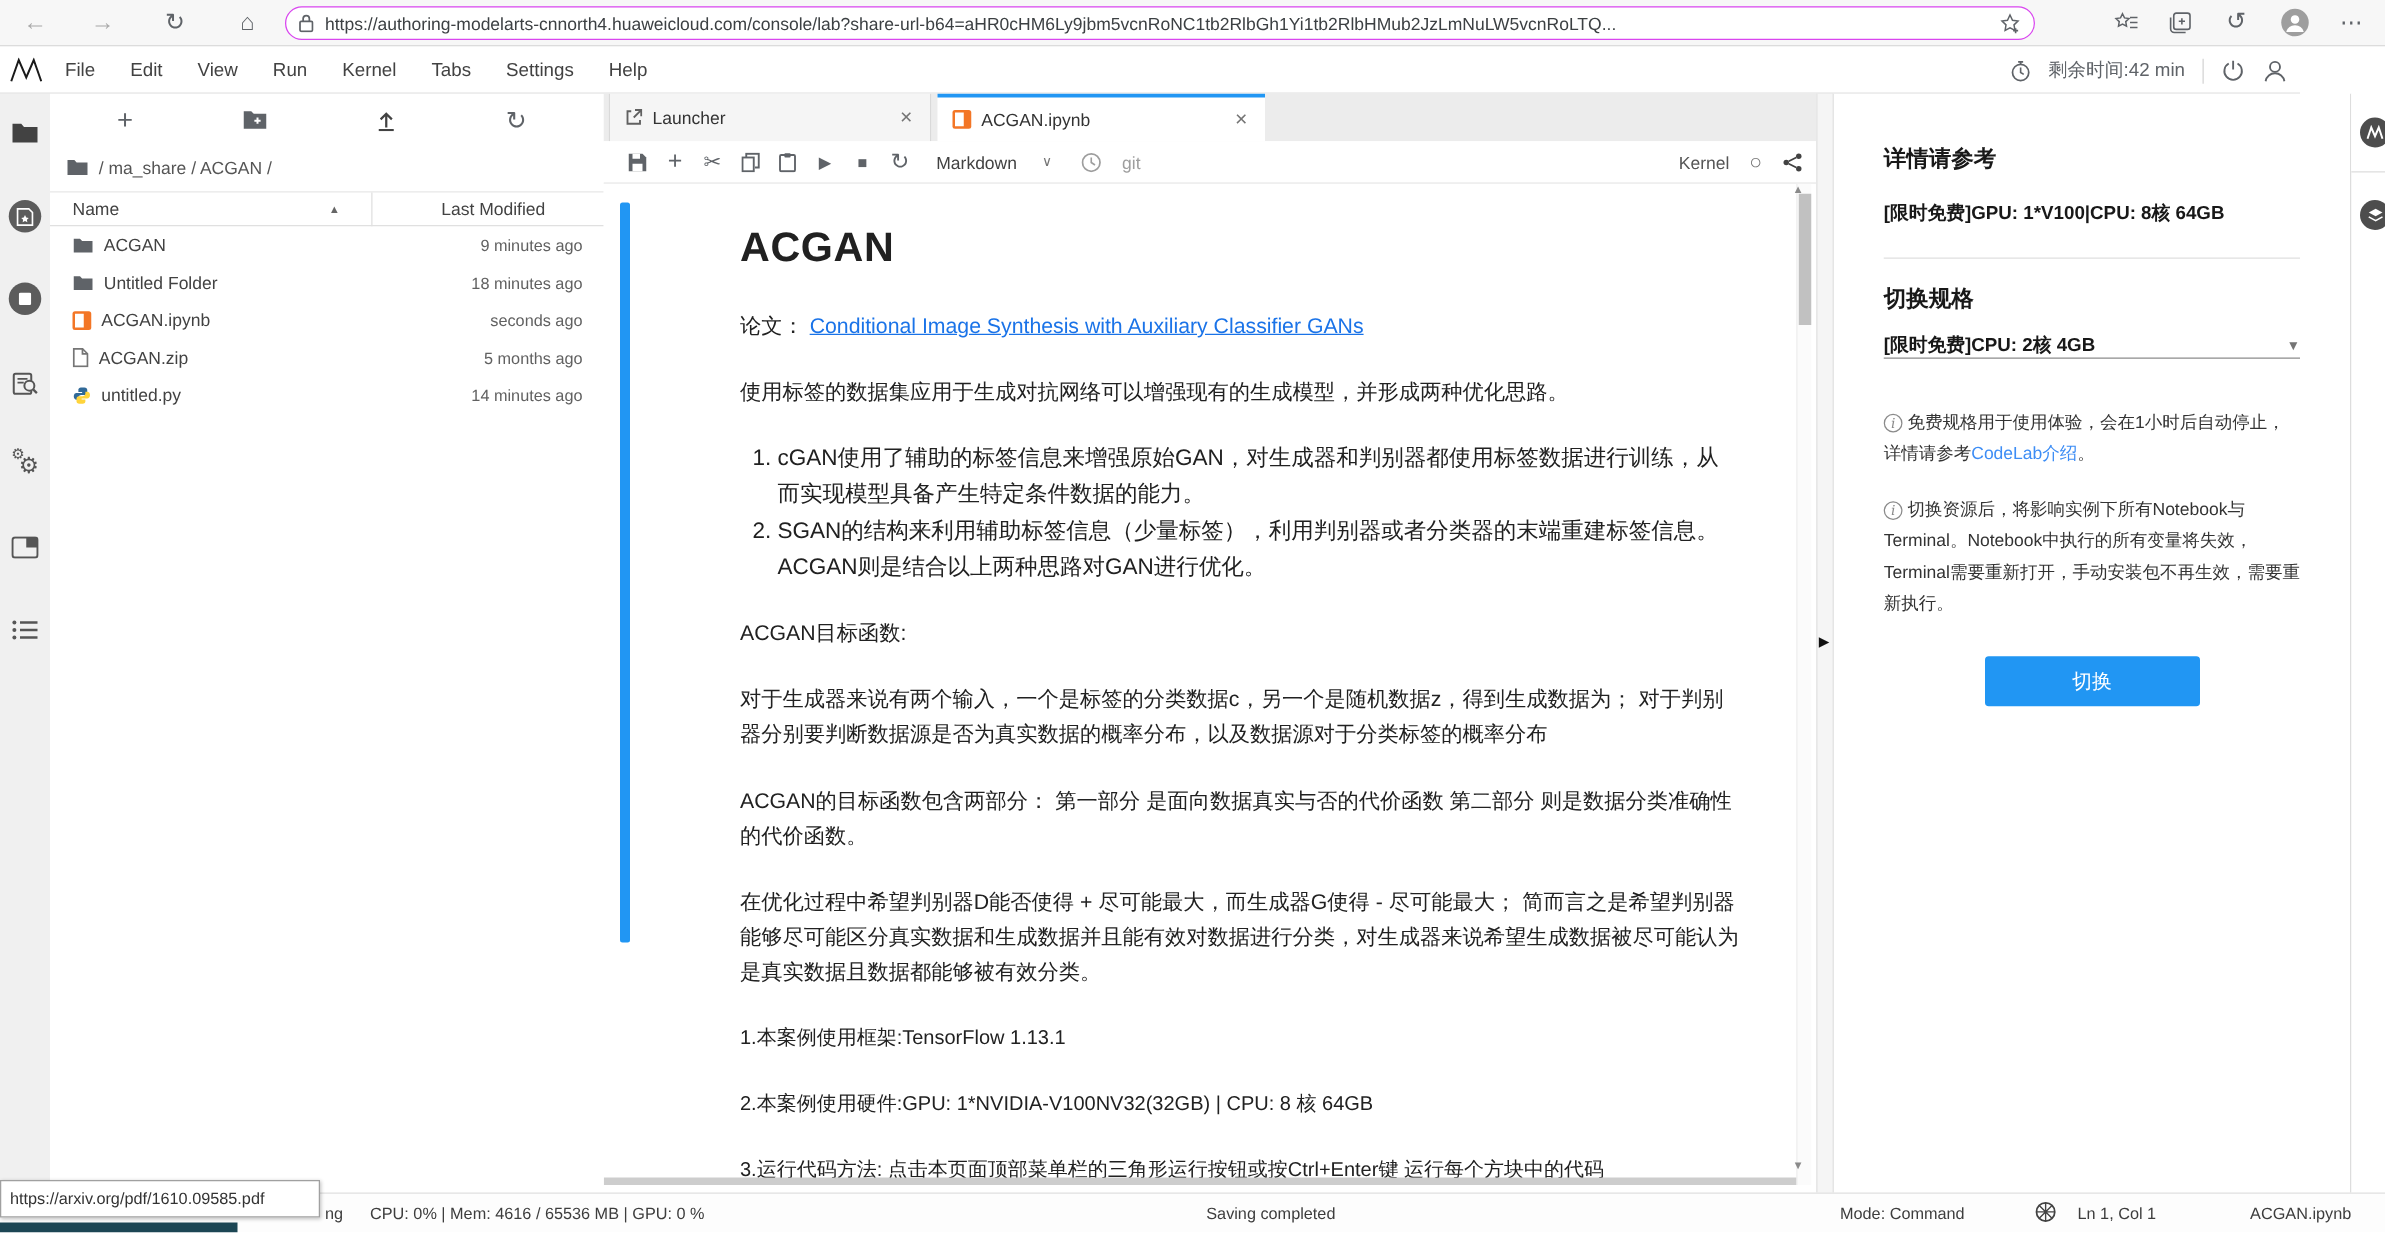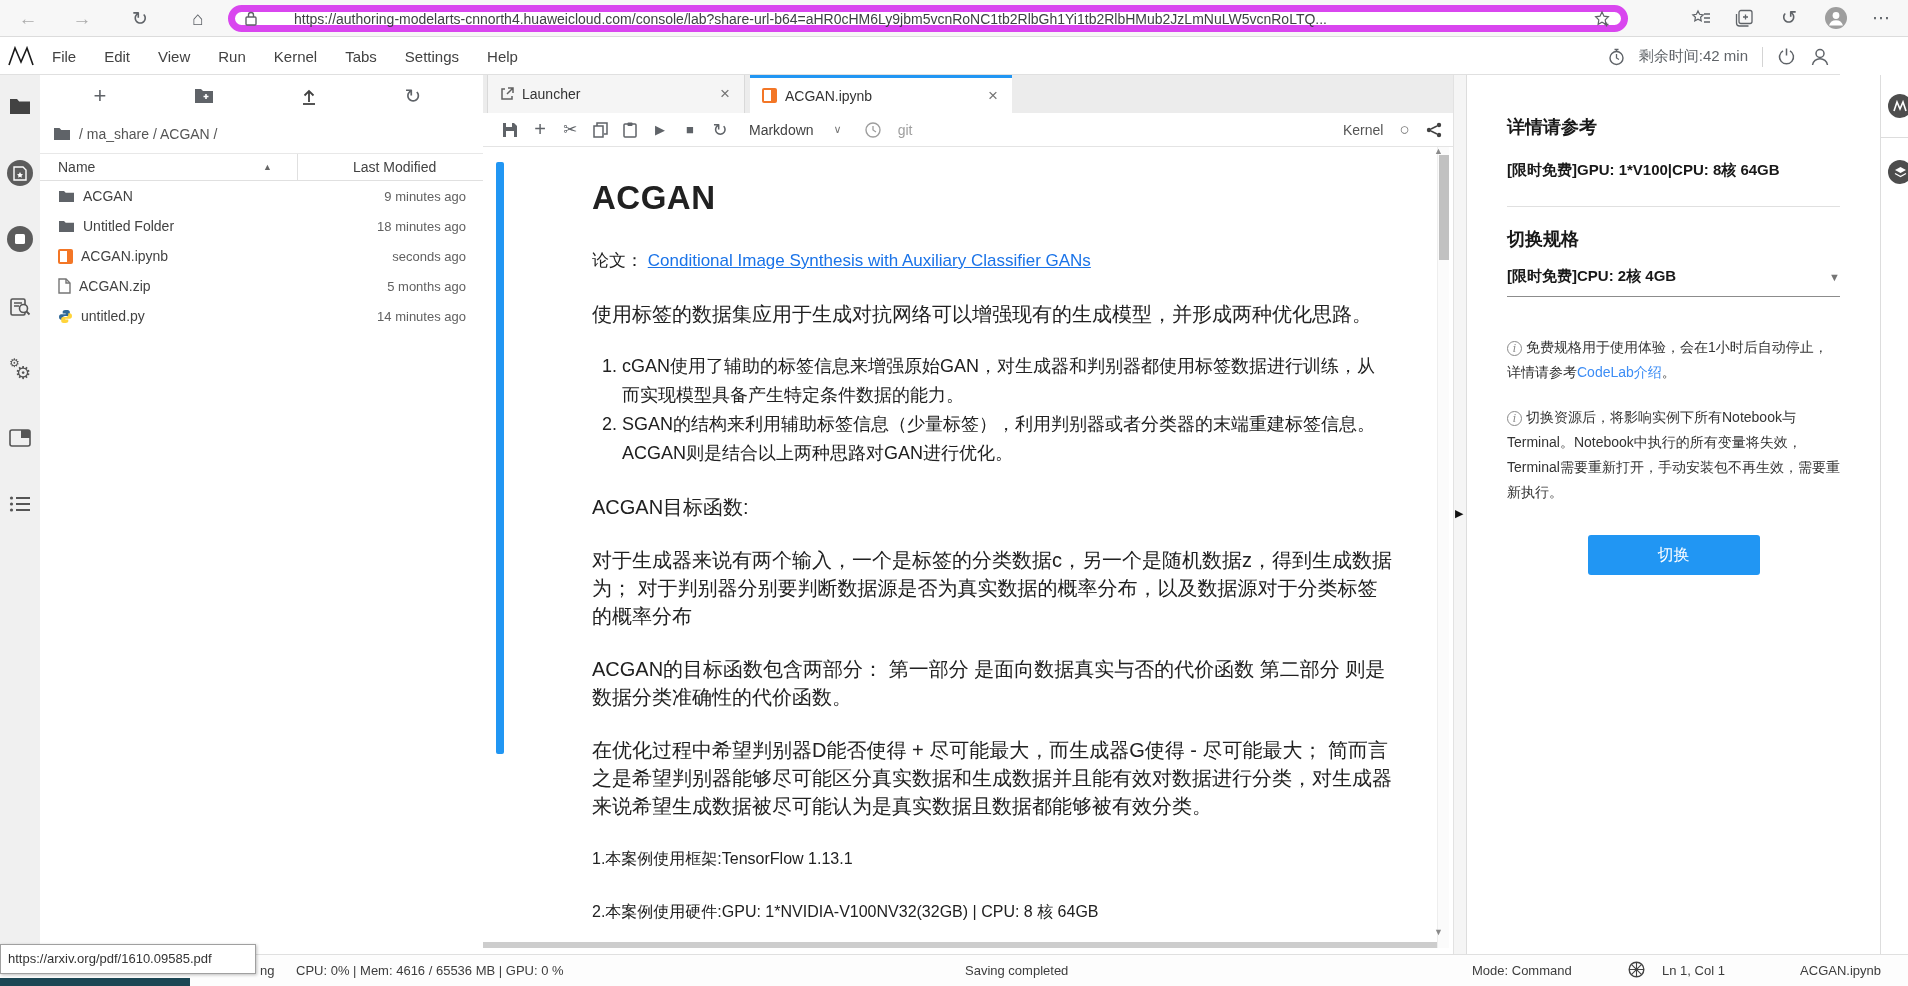--- a/index.html
+++ b/index.html
@@ -7,21 +7,21 @@
     font-family:"Liberation Sans","DejaVu Sans",sans-serif; background:#fff; color:#333; }
   .screen { position:relative; width:1908px; height:986px; overflow:hidden; }
 
   
   .browser-bar { position:absolute; left:0; top:0; width:1908px; height:37px;
     background:#f7f7f7; border-bottom:1px solid #dcdcdc; }
   .nav-ic { position:absolute; top:5px; font-size:19px; color:#5f6368; width:28px; height:28px;
     text-align:center; line-height:27px; border-radius:4px; cursor:pointer; }
   .nav-ic.dim { color:#ababab; }
   .url-pill { position:absolute; left:228px; top:5px; width:1400px; height:27px; background:#fff;
-    border:7px solid #d946ef; border-radius:14px; display:flex; align-items:center; padding:0 10px;gap:28px; }
+    border:1px solid #d946ef; border-radius:14px; display:flex; align-items:center; padding:0 10px; }
   .url-text { font-size:14px; color:#3c4043; white-space:nowrap; overflow:hidden; flex:1; }
   .chrome-right { position:absolute; right:18px; top:4px; display:flex; gap:24px; align-items:center; }
 
   
   .menu-bar { position:absolute; left:0; top:38px; width:1840px; height:37px; background:#fff;
     border-bottom:1px solid #e0e0e0; display:flex; align-items:center; }
   .menu-item { font-size:15px; color:#424242; margin-right:28px; cursor:pointer; }
   .menu-right { position:absolute; right:10px; top:0; height:37px; display:flex; align-items:center; gap:14px; color:#5f6368; }
   .vdiv { width:1px; height:20px; background:#d4d4d4; }
 
@@ -56,21 +56,21 @@
   .tab .tclose { color:#757575; font-size:17px; padding:0 4px; }
   .nb-toolbar { position:absolute; left:0; top:38px; width:970px; height:34px; background:#fff;
     border-bottom:1px solid #e4e4e4; display:flex; align-items:center; padding-left:12px; color:#5f6368; }
   .tb-btn { width:30px; height:26px; display:flex; align-items:center; justify-content:center;
     cursor:pointer; font-size:15px; color:#5f6368; }
   .nb-content { position:absolute; left:0; top:72px; width:970px; height:801px; background:#fff; overflow:hidden; }
   .cell-bar { position:absolute; left:13px; top:15px; width:8px; height:592px; background:#2196F3; border-radius:2px; }
   .md { position:absolute; left:109px; top:0; width:800px; color:#212121; }
   .md h1 { font-size:33px; font-weight:bold; margin-top:32px; letter-spacing:0.5px; }
   .md .pline { font-size:17px; margin-top:30px; line-height:28px; }
-  .md p { font-size:20px; margin-top:25px; line-height:28px; }
+  .md p { font-size:17px; margin-top:25px; line-height:28px; }
   .md ol { margin-top:24px; padding-left:30px; }
   .md li { font-size:18px; line-height:29px; }
   .md .note { font-size:16px; margin-top:25px; }
   a.nb-link { color:#1A73E8; text-decoration:underline; cursor:pointer; }
   .vscroll { position:absolute; left:954px; top:0; width:12px; height:801px; background:#fbfbfb; border-left:1px solid #eee; }
   .vthumb { position:absolute; left:1px; top:8px; width:10px; height:105px; background:#c1c1c1; cursor:pointer; }
   .scroll-arrow { position:absolute; left:951px; font-size:9px; color:#8a8a8a; cursor:pointer; }
   .hscroll { position:absolute; left:0; top:795px; width:954px; height:8px; background:#cdcdcd; }
 
   
@@ -78,21 +78,21 @@
     border-left:1px solid #e2e2e2; }
   .gutter .arr { position:absolute; left:1px; top:432px; font-size:11px; color:#111; cursor:pointer; }
 
   
   .right-panel { position:absolute; left:1466px; top:75px; width:414px; height:883px; background:#fff;
     border-left:1px solid #ddd; padding:0 40px; }
   .rp-h { font-size:18px; font-weight:bold; color:#181818; }
   .rp-spec { font-size:15px; font-weight:bold; color:#181818; margin-top:22px; }
   .rp-hr { border:none; border-top:1px solid #e0e0e0; margin-top:26px; }
   .rp-select { margin-top:16px; display:flex; align-items:center; justify-content:space-between;
-    border-bottom:1px solid #8c8c8c; padding-bottom:10px; cursor:pointer; }
+    border-bottom:1px solid #8c8c8c; cursor:pointer; }
   .rp-info { font-size:14px; color:#333; line-height:25px; margin-top:20px; }
   .info-i { display:inline-block; width:15px; height:15px; border:1px solid #8a8a8a; border-radius:50%;
     font-size:11px; line-height:13px; text-align:center; color:#8a8a8a; margin-right:4px;
     font-family:"DejaVu Serif",serif; font-style:italic; }
   .switch-btn { display:block; margin:30px auto 0; width:172px; height:40px; background:#2196F3;
     color:#fff; font-size:16px; border:none; border-radius:3px; cursor:pointer; }
   .rp-link { color:#3d8df5; cursor:pointer; }
 
   
   .right-strip { position:absolute; left:1880px; top:75px; width:28px; height:883px; background:#fff;

